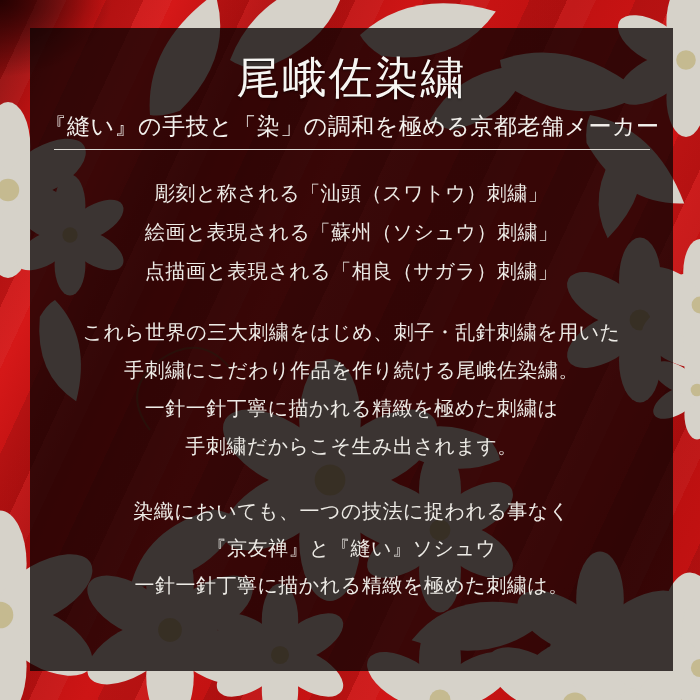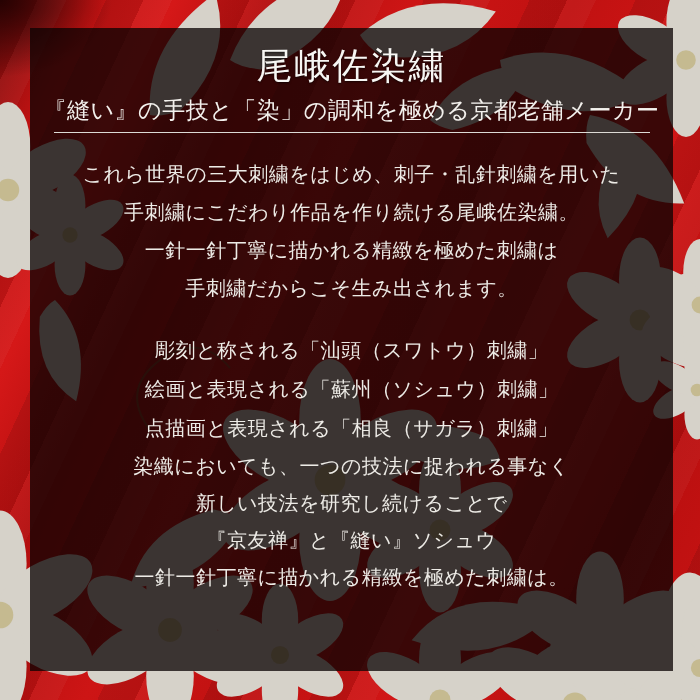--- a/index.html
+++ b/index.html
@@ -31,42 +31,42 @@
     left:30px; top:28px; width:643px; height:643px;
     background:rgba(10,2,2,0.76);
   }
 
   .content {
     position:absolute; inset:0;
     text-align:center;
     color:#f0eee9;
   }
   .title {
-    margin:20px 0 0;
-    font-size:36px; font-weight:normal;
+    margin:28px 0 0;
+    font-size:44px; font-weight:normal;
     line-height:1.05; letter-spacing:2px;
     color:#f7f6f3;
     text-shadow:0 1px 2px rgba(0,0,0,0.6);
   }
   .subtitle {
     margin:11px 0 0;
     font-size:23px; line-height:1.2; letter-spacing:0.5px;
     color:#f3f1ed;
     text-align:center;
   }
   .divider {
     width:596px; height:1px;
     margin:8px auto 0;
     background:#dcdad5;
   }
   .para { margin:0; font-size:20px; letter-spacing:0.5px; color:#edebe6; }
   .para p { margin:0; }
   .para-types   { margin-top:24px; line-height:39px; }
   .para-hand    { margin-top:22px; line-height:38px; }
-  .para-dyeing  { line-height:37px; }
+  .para-dyeing  { margin-top:28px; line-height:37px; }
 </style>
 </head>
 <body>
 
 <div class="canvas">
 
   <div class="bg-fabric"></div>
 
   <svg class="flowers" width="700" height="700" viewBox="0 0 700 700" aria-hidden="true">
     <defs>
@@ -124,35 +124,34 @@
 
   <div class="panel">
     <div class="content">
 
       <h1 class="title">尾峨佐染繍</h1>
 
       <div class="subtitle">『縫い』の手技と「染」の調和を極める京都老舗メーカー</div>
 
       <div class="divider"></div>
 
+      <div class="para para-types">
+        <p>彫刻と称される「汕頭（スワトウ）刺繍」</p>
+        <p>絵画と表現される「蘇州（ソシュウ）刺繍」</p>
+        <p>点描画と表現される「相良（サガラ）刺繍」</p>
+      </div>
+
       <div class="para para-hand">
         <p>これら世界の三大刺繍をはじめ、刺子・乱針刺繍を用いた</p>
         <p>手刺繍にこだわり作品を作り続ける尾峨佐染繍。</p>
         <p>一針一針丁寧に描かれる精緻を極めた刺繍は</p>
         <p>手刺繍だからこそ生み出されます。</p>
       </div>
 
-      <div class="para para-types">
-        <p>彫刻と称される「汕頭（スワトウ）刺繍」</p>
-        <p>絵画と表現される「蘇州（ソシュウ）刺繍」</p>
-        <p>点描画と表現される「相良（サガラ）刺繍」</p>
-      </div>
-
       <div class="para para-dyeing">
         <p>染織においても、一つの技法に捉われる事なく</p>
-        <p>新しい技法を研究し続けることで</p>
         <p>『京友禅』と『縫い』ソシュウ</p>
         <p>一針一針丁寧に描かれる精緻を極めた刺繍は。</p>
       </div>
 
     </div>
   </div>
 </div>
 
 </body></html>

